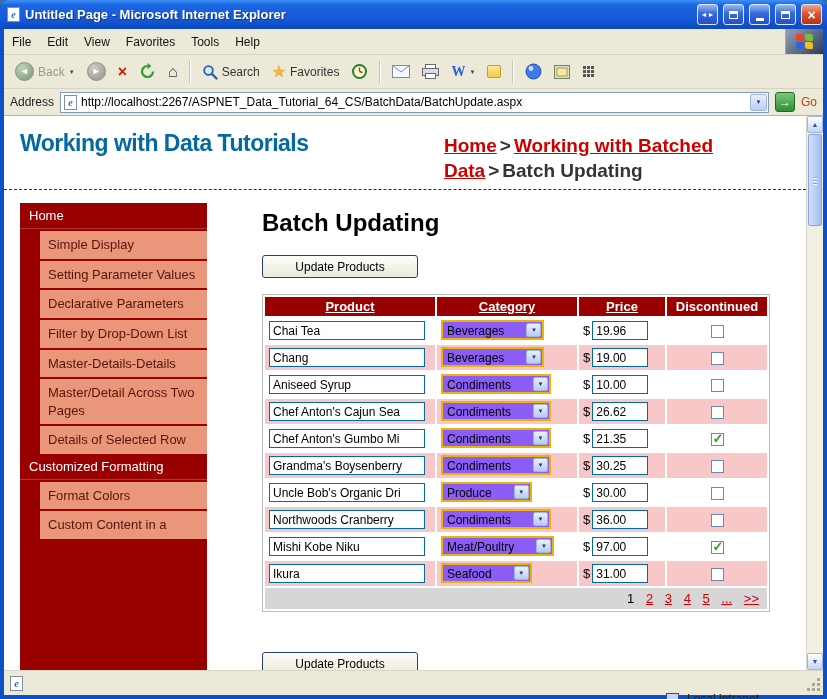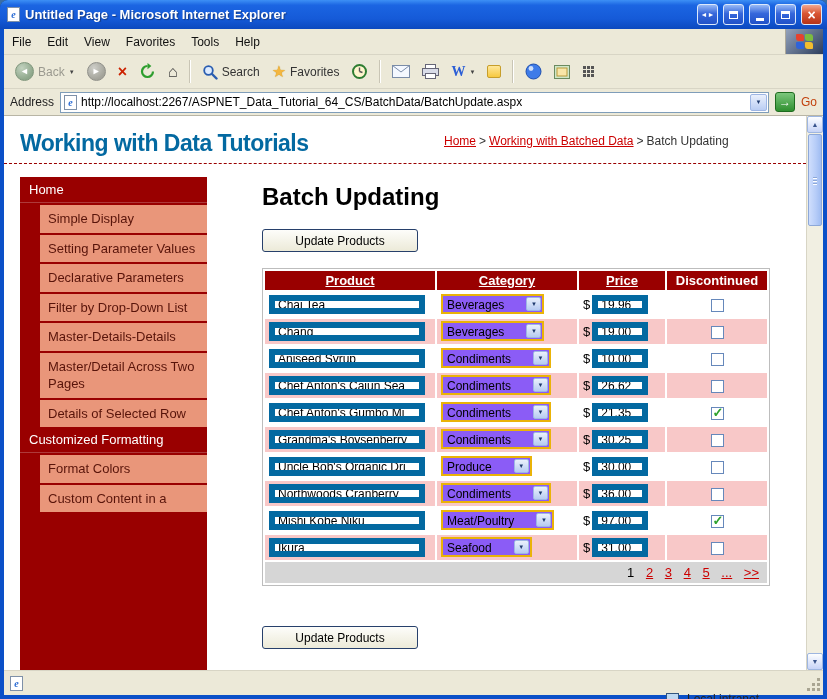--- a/index.html
+++ b/index.html
@@ -74,21 +74,21 @@
     display:flex; align-items:center; justify-content:center; flex:0 0 20px; }
   .go-label { font-weight:normal; color:#c2410c; }
 
   
   .content-row { flex:1; display:flex; min-height:0; background:#fff; }
   .page { flex:1; min-width:0; display:flex; flex-direction:column; overflow:hidden; }
 
   .page-header { display:flex; justify-content:space-between; align-items:flex-start;
     padding:10px 10px 6px 16px; border-bottom:1px dashed #990000; flex:0 0 auto; }
   .site-title { font-size:23px; font-weight:bold; color:#0369a1; letter-spacing:-0.5px; padding-top:4px; }
-  .breadcrumb { width:352px; flex:0 0 352px; font-size:12px; font-weight:normal; line-height:1.3; padding-top:8px; color:#333; }
+  .breadcrumb { width:352px; flex:0 0 352px; font-size:19px; font-weight:bold; line-height:1.3; padding-top:8px; color:#333; }
   .crumb-link { color:#CC0000; text-decoration:underline; }
   .crumb-sep { color:#333; margin:0 3px; }
   .crumb-current { color:#333; }
 
   .page-body { flex:1; display:flex; min-height:0; padding-top:13px; }
   .sidebar { margin-left:16px; width:187px; flex:0 0 187px; background:#990000; overflow:hidden; align-self:stretch; }
   .nav-section { padding:5px 9px; color:#fff; font-size:13px; border-bottom:1px solid #AE3A3A; cursor:default; }
   .nav-sub { margin-left:20px; margin-top:2px; padding:5px 8px; background:#E9967A; color:#58140A; font-size:13px; line-height:1.35; }
 
   .main { flex:1; min-width:0; margin-left:55px; padding-right:28px; overflow:hidden; }
@@ -99,21 +99,21 @@
   .btn-bottom { margin-top:36px; }
 
   .grid-wrap { border:1px solid #BDBDBD; display:inline-block; background:#fff; }
   table.grid { border-collapse:separate; border-spacing:2px; }
   table.grid th { background:#990000; color:#fff; font-size:13px; font-weight:bold; padding:2px 4px; text-align:center; }
   th.sortable { text-decoration:underline; cursor:pointer; }
   .col-product { width:170px; } .col-category { width:140px; } .col-price { width:86px; } .col-disc { width:100px; }
   table.grid tbody td { padding:3px 4px; font-size:13px; white-space:nowrap; }
   table.grid tbody tr:nth-child(odd)  td { background:#FFFFFF; }
   table.grid tbody tr:nth-child(even) td { background:#F8C8C8; }
-  .txt { width:156px; height:19px; border:6px solid #0369a1; font-size:12px; padding:1px 3px; font-family:inherit; }
+  .txt { width:156px; height:19px; border:1px solid #0369a1; font-size:12px; padding:1px 3px; font-family:inherit; }
   .price-txt { width:56px; }
   .cur { margin-right:2px; }
   .selbox { position:relative; width:130px; height:19px; border:2px solid #eab308; background:#8b5cf6;
     font-size:12px; padding:2px 38px 0 4px; overflow:hidden; cursor:default; }
   .selbox .arrow-btn { position:absolute; top:1px; right:1px; bottom:1px; width:15px;
     background:linear-gradient(180deg,#EAF0FC,#B7CBF2); border:1px solid #9EB6E4; border-radius:2px;
     display:flex; align-items:center; justify-content:center; font-size:6px; color:#1F3A6E; }
   td.cb-cell { text-align:center; }
   .cb { display:inline-block; width:13px; height:13px; background:#fff; border:1px solid #6688BB; position:relative; vertical-align:middle; }
   .cb[data-checked="true"]::after { content:"✓"; position:absolute; left:1px; top:-3px;

